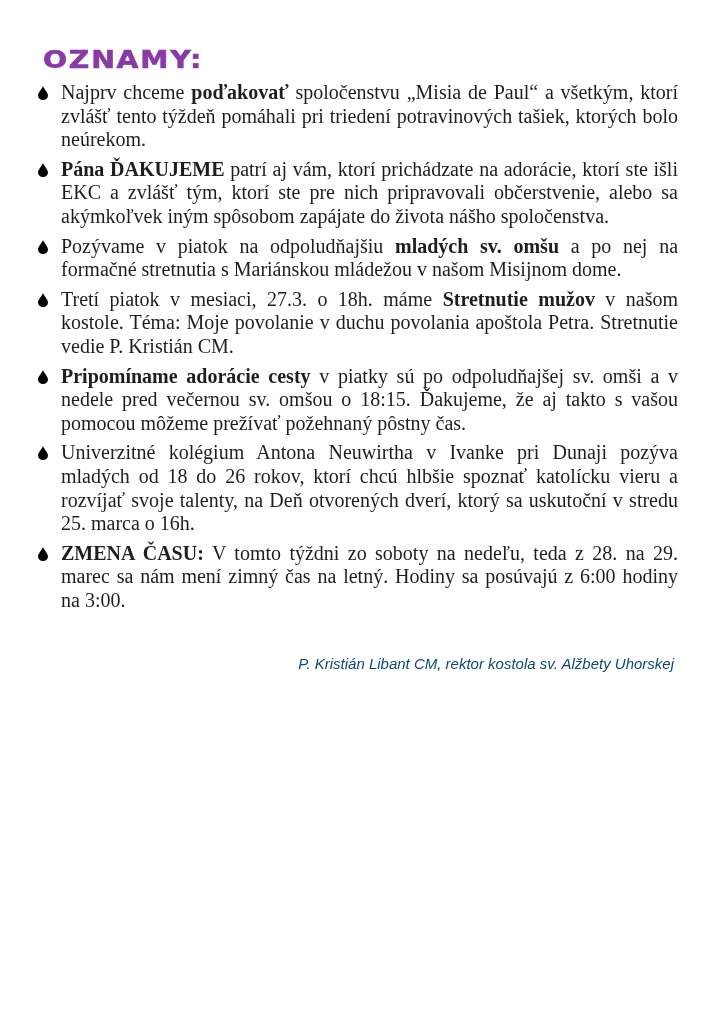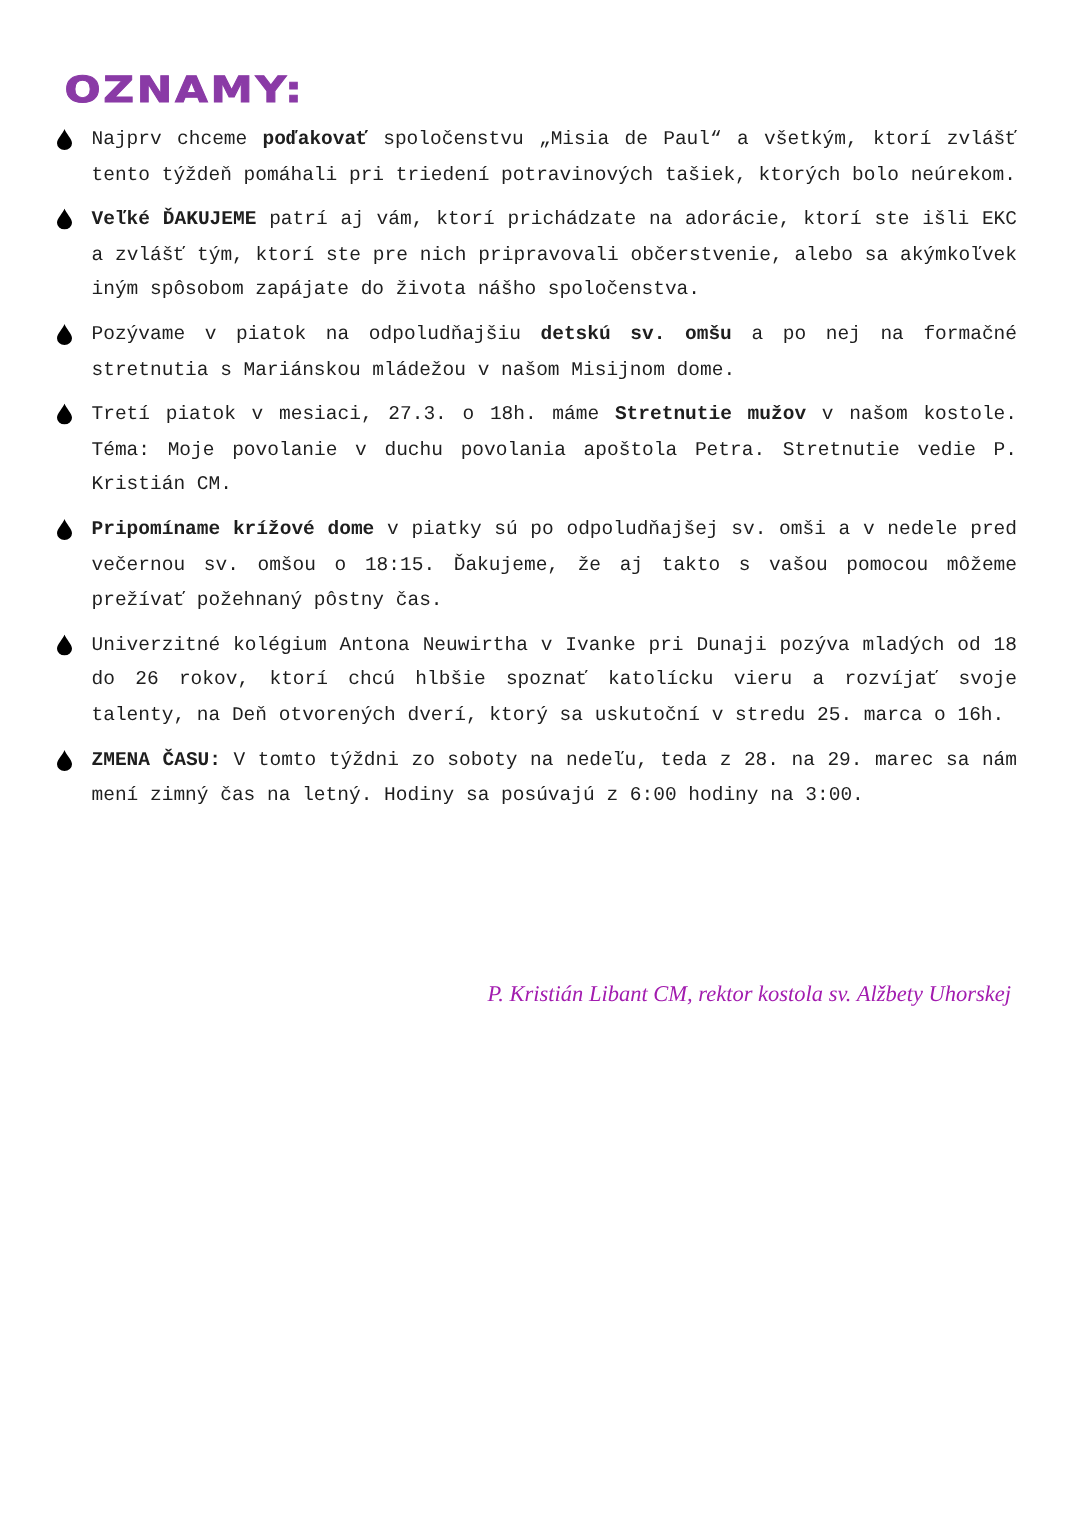--- a/index.html
+++ b/index.html
@@ -17,66 +17,66 @@
       color: #8a3aa6; -webkit-text-stroke: 0.6px #8a3aa6;
       transform: scaleX(1.18); transform-origin: left center;
       line-height: 28px;
     }
     .list { position: absolute; left: 38px; top: 81px; width: 640px; margin: 0; padding: 0; list-style: none; }
     .item { position: relative; padding-left: 23px; margin-bottom: 6px; }
     .bullet {
       position: absolute; left: 0; top: 5px; width: 10px; height: 14px;
     }
     .text {
-      font-family: Liberation Mono, monospace;
-      font-size: 13px; line-height: 23.6px; text-align: justify;
+      font-family: Liberation Serif, serif;
+      font-size: 20px; line-height: 23.6px; text-align: justify;
     }
     .text b { font-weight: bold; }
     .signature {
       position: absolute; right: 50px; top: 655px;
-      font-family: Liberation Serif, serif;
-      font-style: italic; font-size: 15px; color: #a21caf;
+      font-family: Liberation Sans, sans-serif;
+      font-style: italic; font-size: 15px; color: #0c4a6e;
     }
   </style>
 </head>
 <body>
 
 <div class="page">
   <div class="heading">OZNAMY:</div>
 
   <ul class="list" id="items">
       <li class="item">
     <svg class="bullet" viewBox="0 0 10 14">
       <path d="M5 0 C6 3 10 6.5 10 9.5 A5 4.5 0 0 1 0 9.5 C0 6.5 4 3 5 0 Z" fill="#000"></path>
     </svg>
     <div class="text"><span>Najprv chceme </span><b>poďakovať</b><span> spoločenstvu „Misia de Paul“ a všetkým, ktorí zvlášť tento týždeň pomáhali pri triedení potravinových tašiek, ktorých bolo neúrekom.</span></div>
   </li>
       <li class="item">
     <svg class="bullet" viewBox="0 0 10 14">
       <path d="M5 0 C6 3 10 6.5 10 9.5 A5 4.5 0 0 1 0 9.5 C0 6.5 4 3 5 0 Z" fill="#000"></path>
     </svg>
-    <div class="text"><b>Veľké ĎAKUJEME</b><span> patrí aj vám, ktorí prichádzate na adorácie, ktorí ste išli EKC a zvlášť tým, ktorí ste pre nich pripravovali občerstvenie, alebo sa akýmkoľvek iným spôsobom zapájate do života nášho spoločenstva.</span></div>
+    <div class="text"><b>Pána ĎAKUJEME</b><span> patrí aj vám, ktorí prichádzate na adorácie, ktorí ste išli EKC a zvlášť tým, ktorí ste pre nich pripravovali občerstvenie, alebo sa akýmkoľvek iným spôsobom zapájate do života nášho spoločenstva.</span></div>
   </li>
       <li class="item">
     <svg class="bullet" viewBox="0 0 10 14">
       <path d="M5 0 C6 3 10 6.5 10 9.5 A5 4.5 0 0 1 0 9.5 C0 6.5 4 3 5 0 Z" fill="#000"></path>
     </svg>
-    <div class="text"><span>Pozývame v piatok na odpoludňajšiu </span><b>detskú sv. omšu</b><span> a po nej na formačné stretnutia s Mariánskou mládežou v našom Misijnom dome.</span></div>
+    <div class="text"><span>Pozývame v piatok na odpoludňajšiu </span><b>mladých sv. omšu</b><span> a po nej na formačné stretnutia s Mariánskou mládežou v našom Misijnom dome.</span></div>
   </li>
       <li class="item">
     <svg class="bullet" viewBox="0 0 10 14">
       <path d="M5 0 C6 3 10 6.5 10 9.5 A5 4.5 0 0 1 0 9.5 C0 6.5 4 3 5 0 Z" fill="#000"></path>
     </svg>
     <div class="text"><span>Tretí piatok v mesiaci, 27.3. o 18h.  máme </span><b>Stretnutie mužov</b><span> v našom kostole. Téma: Moje povolanie v duchu povolania apoštola Petra.  Stretnutie vedie P. Kristián CM.</span></div>
   </li>
       <li class="item">
     <svg class="bullet" viewBox="0 0 10 14">
       <path d="M5 0 C6 3 10 6.5 10 9.5 A5 4.5 0 0 1 0 9.5 C0 6.5 4 3 5 0 Z" fill="#000"></path>
     </svg>
-    <div class="text"><b>Pripomíname krížové dome</b><span> v piatky sú po odpoludňajšej sv. omši a v nedele pred večernou sv. omšou o 18:15.  Ďakujeme, že aj takto s vašou pomocou môžeme prežívať požehnaný pôstny čas.</span></div>
+    <div class="text"><b>Pripomíname adorácie cesty</b><span> v piatky sú po odpoludňajšej sv. omši a v nedele pred večernou sv. omšou o 18:15.  Ďakujeme, že aj takto s vašou pomocou môžeme prežívať požehnaný pôstny čas.</span></div>
   </li>
       <li class="item">
     <svg class="bullet" viewBox="0 0 10 14">
       <path d="M5 0 C6 3 10 6.5 10 9.5 A5 4.5 0 0 1 0 9.5 C0 6.5 4 3 5 0 Z" fill="#000"></path>
     </svg>
     <div class="text"><span>Univerzitné kolégium Antona Neuwirtha v Ivanke pri Dunaji pozýva mladých od 18 do 26 rokov, ktorí chcú hlbšie spoznať katolícku vieru a rozvíjať svoje talenty, na Deň otvorených dverí, ktorý sa uskutoční v stredu 25. marca o 16h.</span></div>
   </li>
       <li class="item">
     <svg class="bullet" viewBox="0 0 10 14">
       <path d="M5 0 C6 3 10 6.5 10 9.5 A5 4.5 0 0 1 0 9.5 C0 6.5 4 3 5 0 Z" fill="#000"></path>

